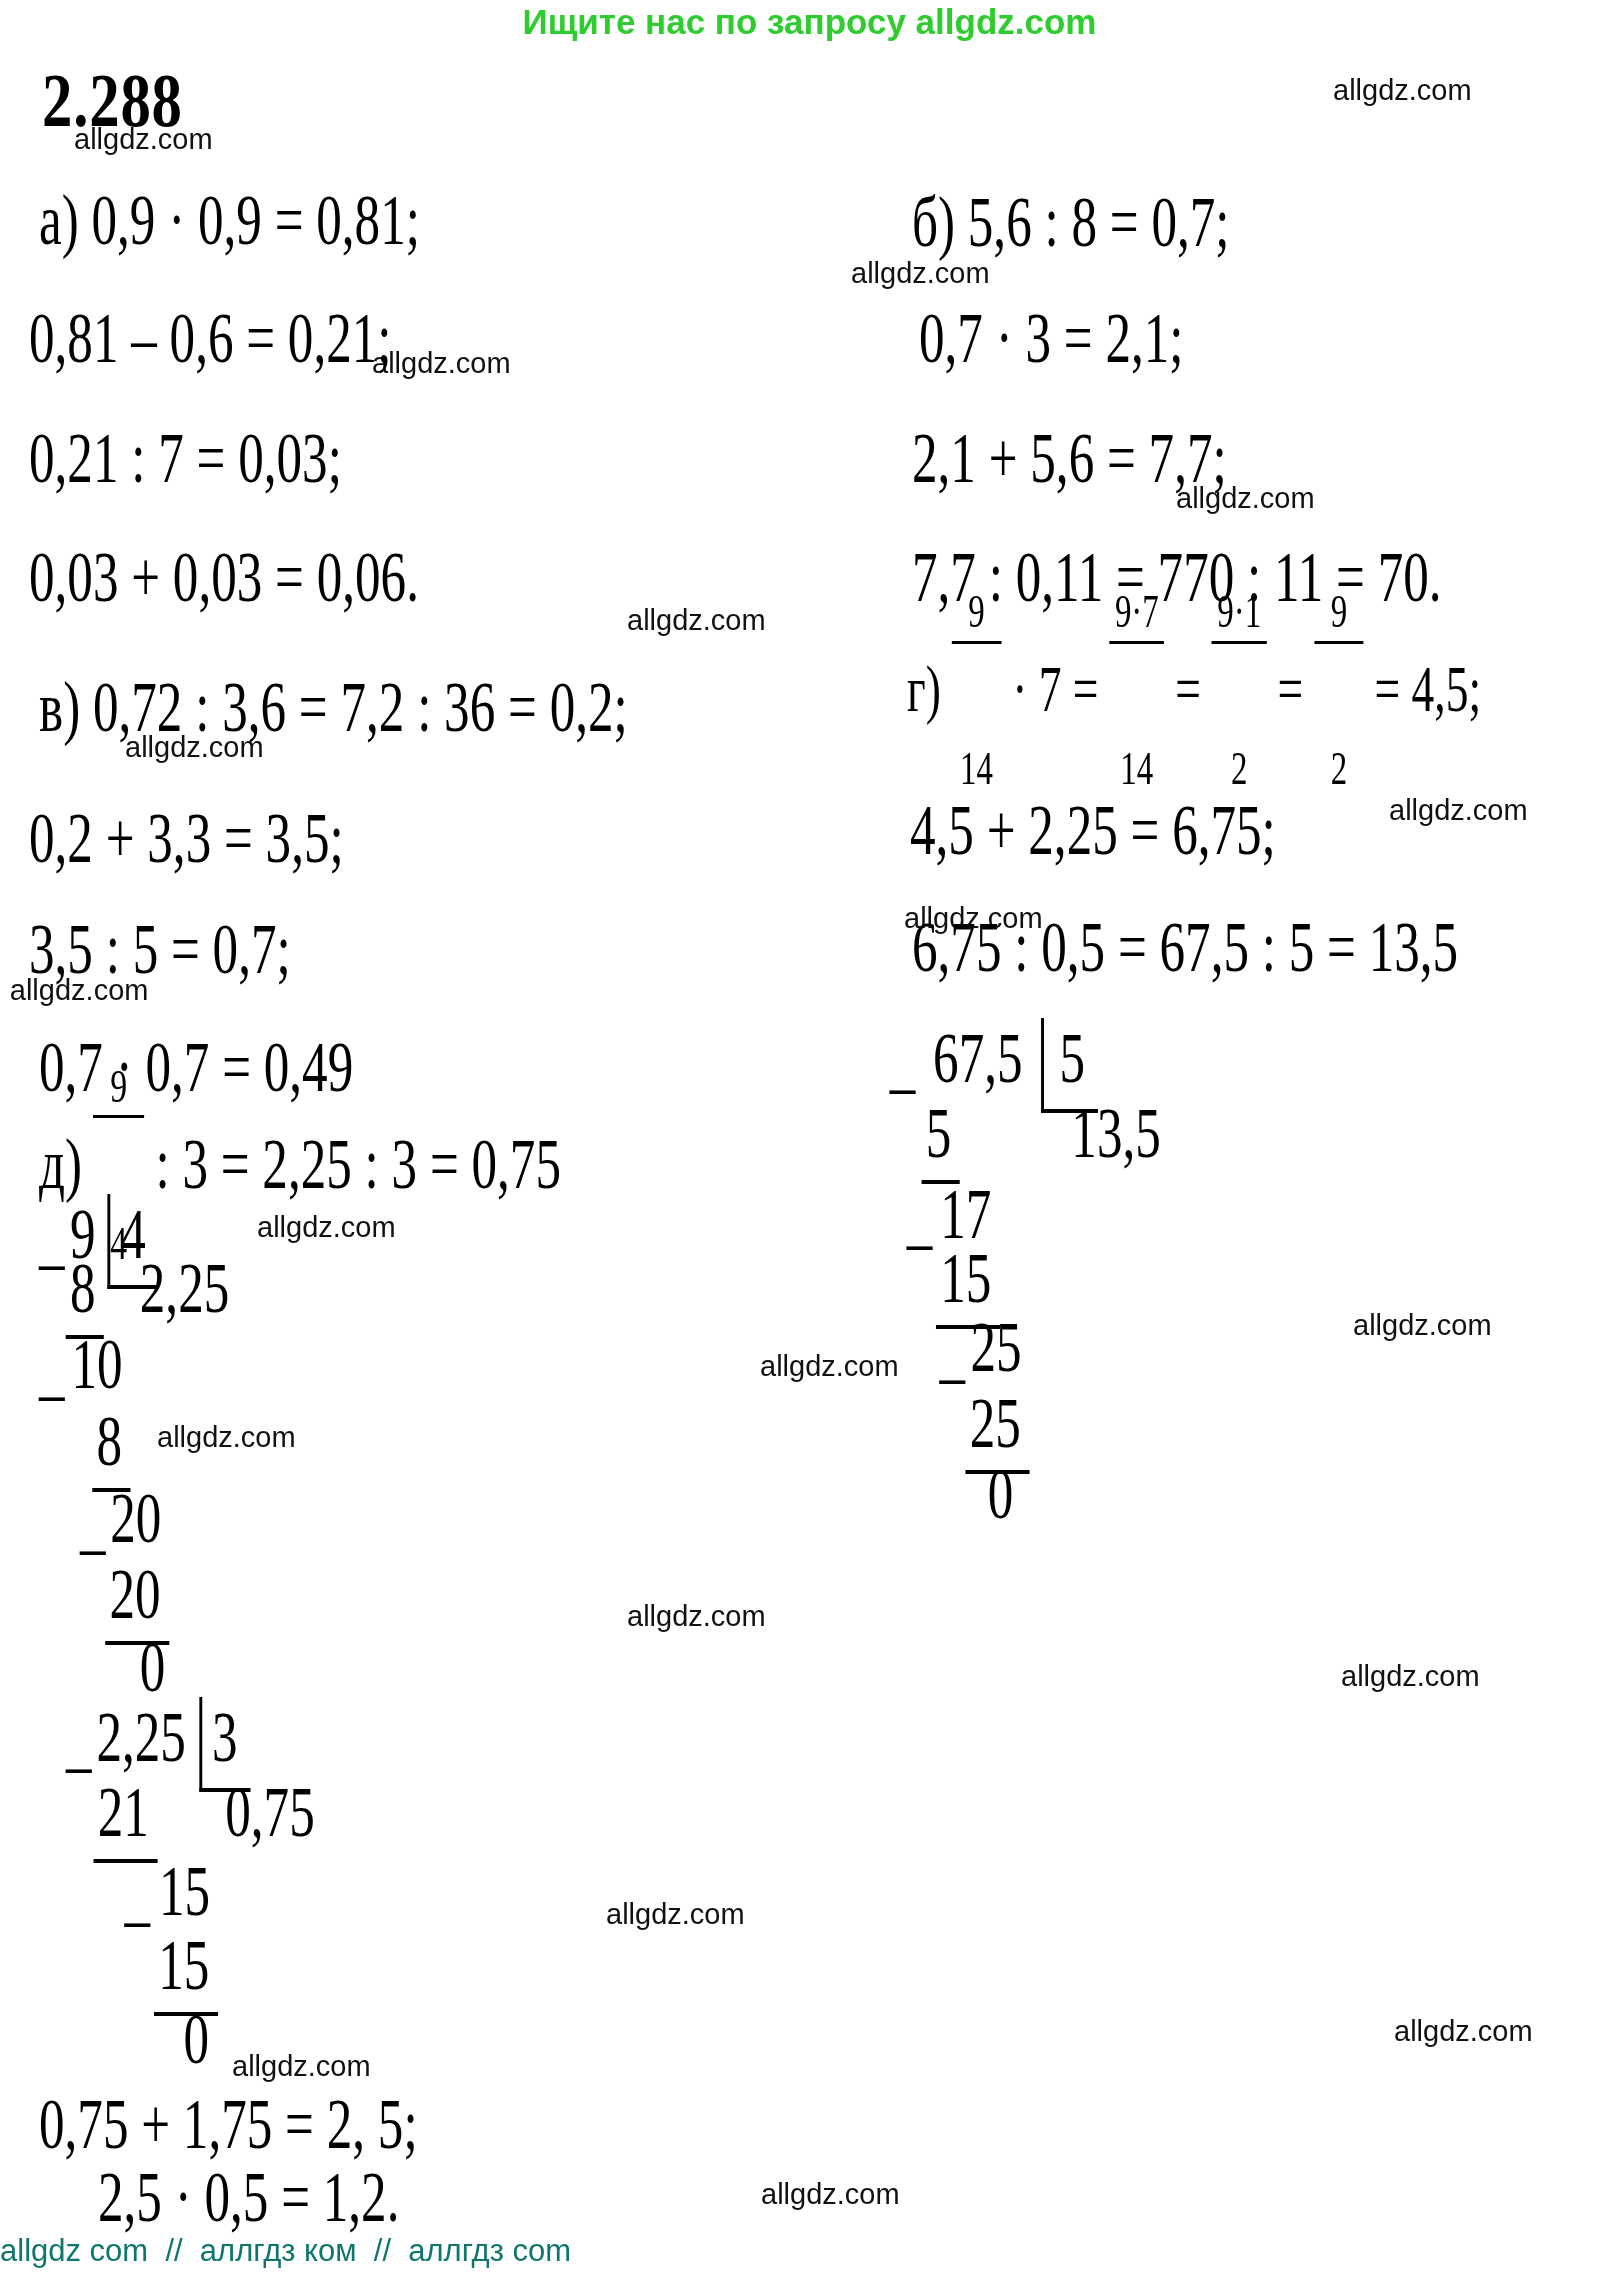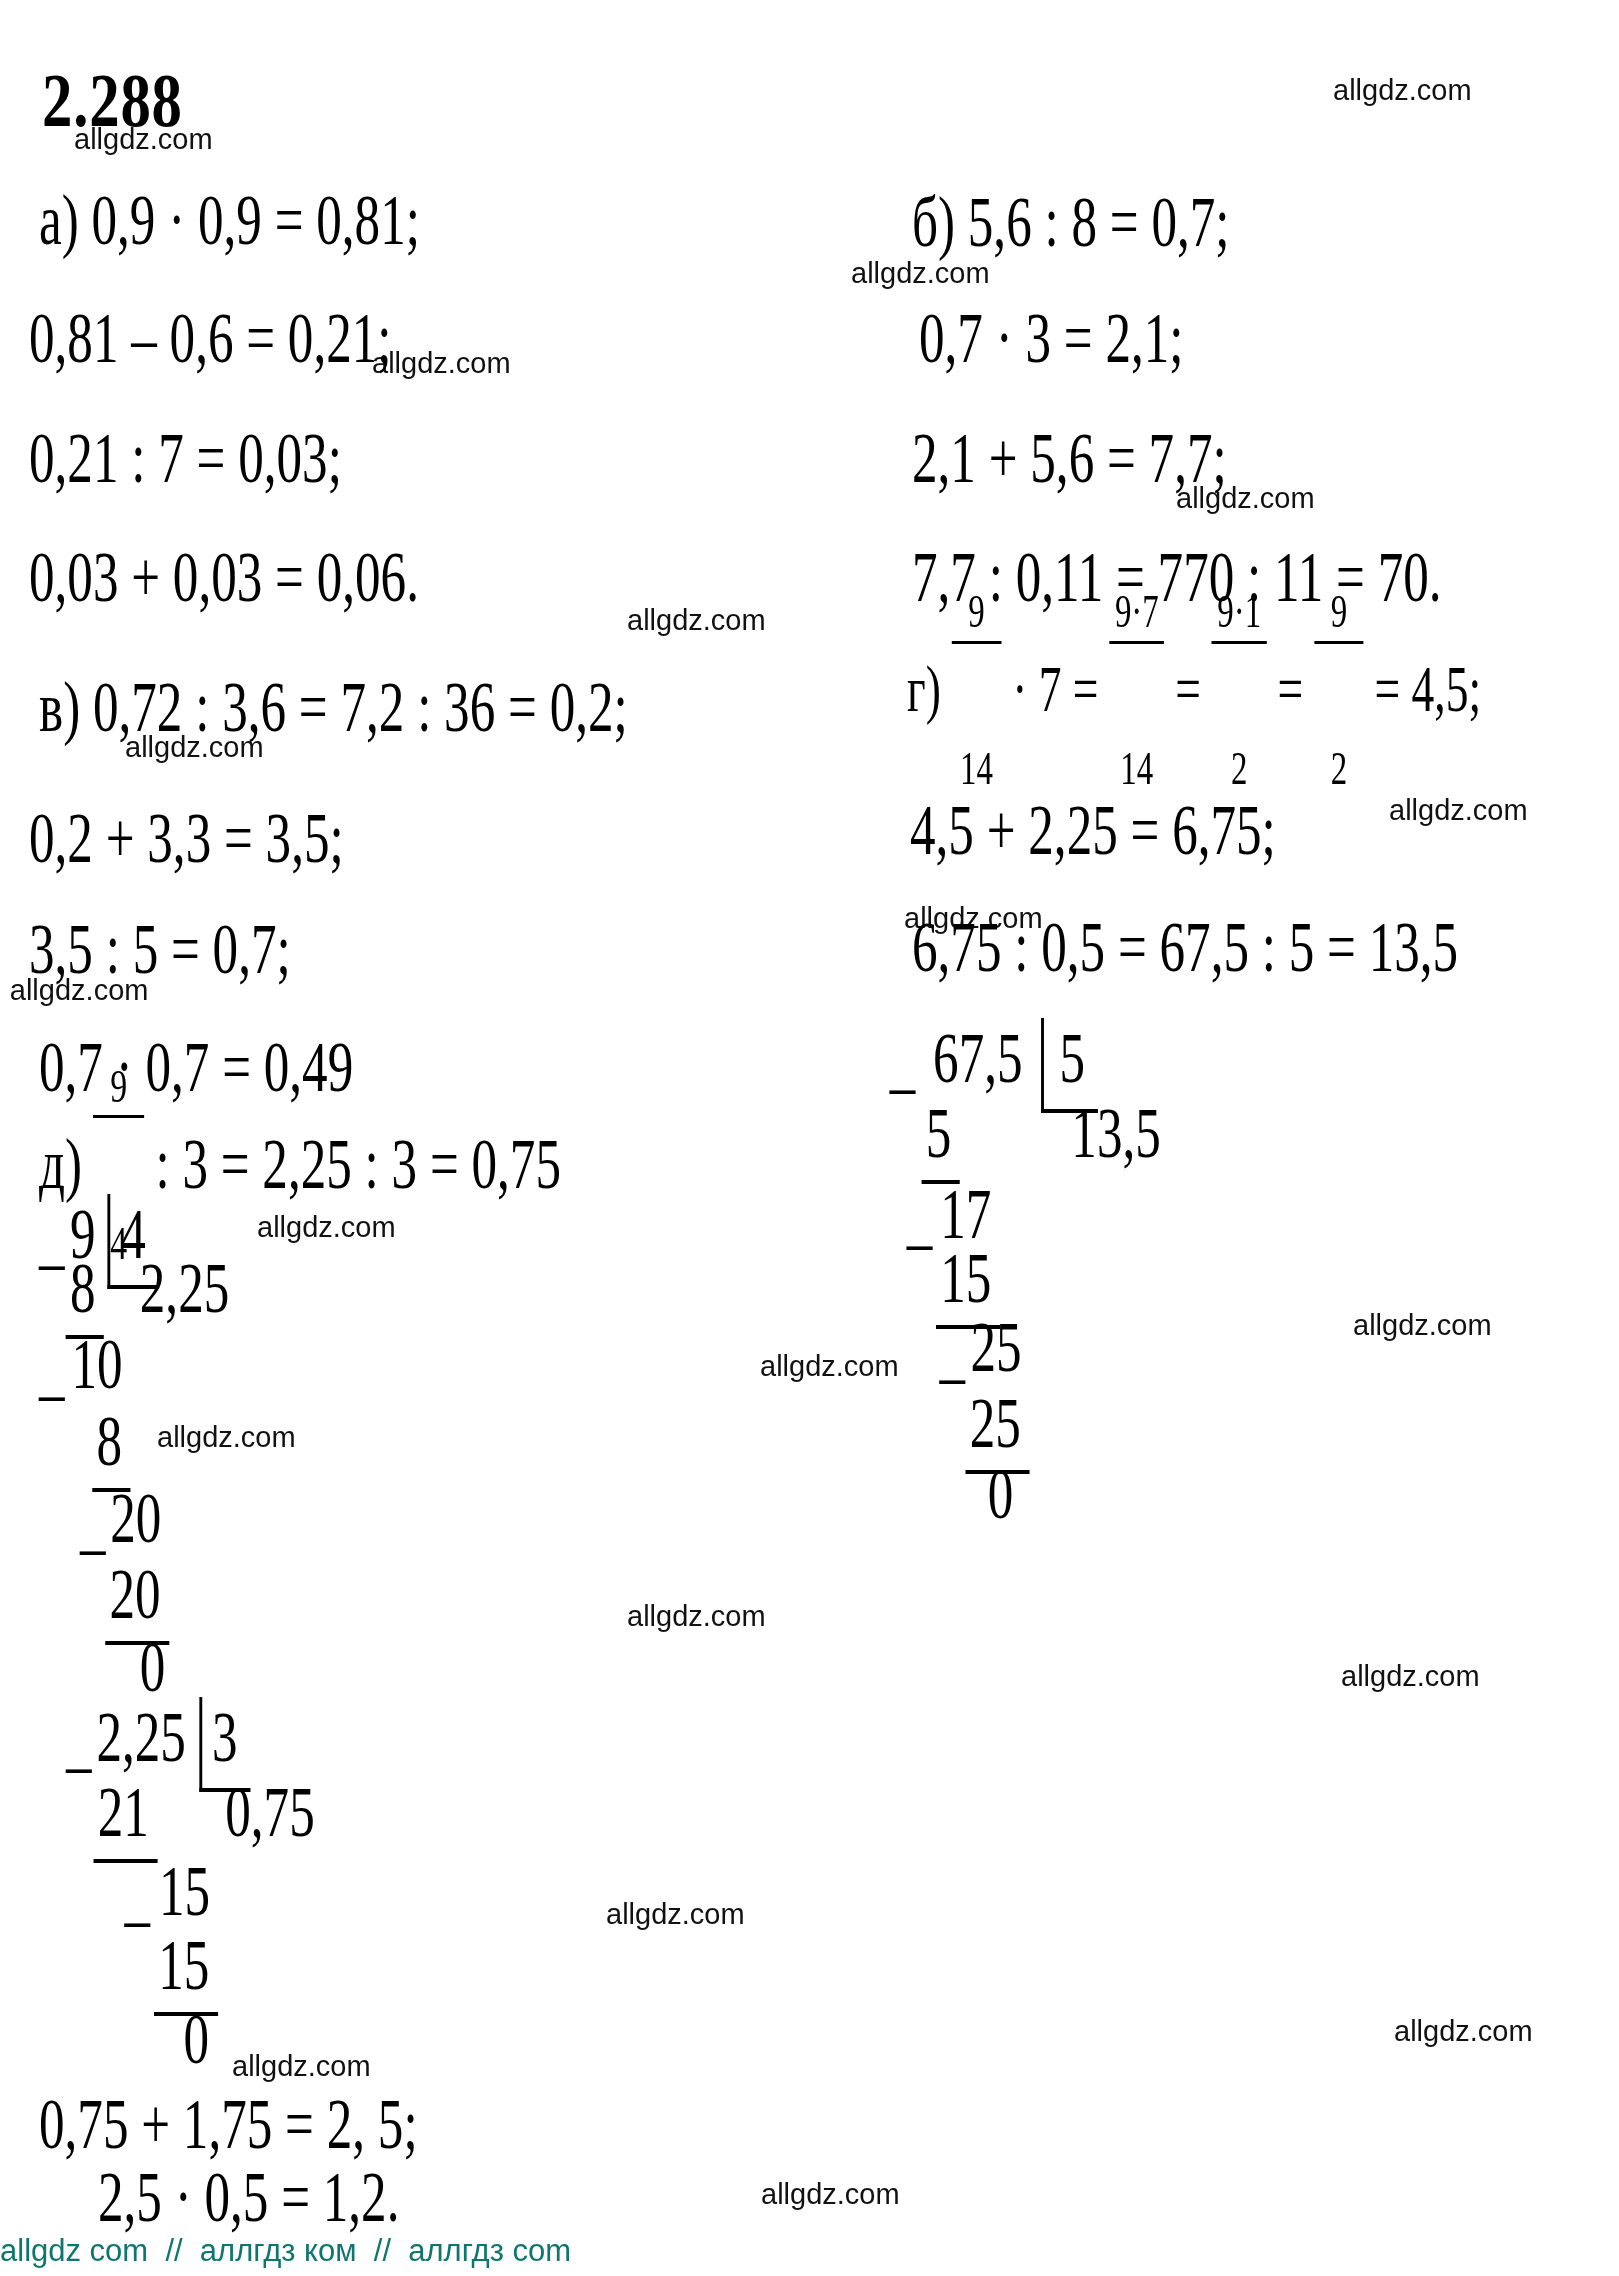--- a/index.html
+++ b/index.html
@@ -23,20 +23,21 @@
   .u{border-bottom:4.9px solid #000;padding:0 11.8px 5.9px 5.9px;}
   .mn{font-size:71px;}
   .footer{position:absolute;top:2233px;left:0;width:100%;text-align:left;
           font-family:"Liberation Sans",sans-serif;font-size:31px;color:#0f766e;white-space:pre;}
 </style>
 </head>
 <body>
 
 <div id="page">
 
+  <div class="promo">Ищите нас по запросу allgdz.com</div>
 
   <div class="probnum">2.288</div>
 
   <div class="wm" style="left:1333px;top:74px">allgdz.com</div>
   <div class="wm" style="left:74px;top:123px">allgdz.com</div>
   <div class="wm" style="left:851px;top:257px">allgdz.com</div>
   <div class="wm" style="left:372px;top:347px">allgdz.com</div>
   <div class="wm" style="left:1176px;top:482px">allgdz.com</div>
   <div class="wm" style="left:627px;top:604px">allgdz.com</div>
   <div class="wm" style="left:125px;top:731px">allgdz.com</div>

